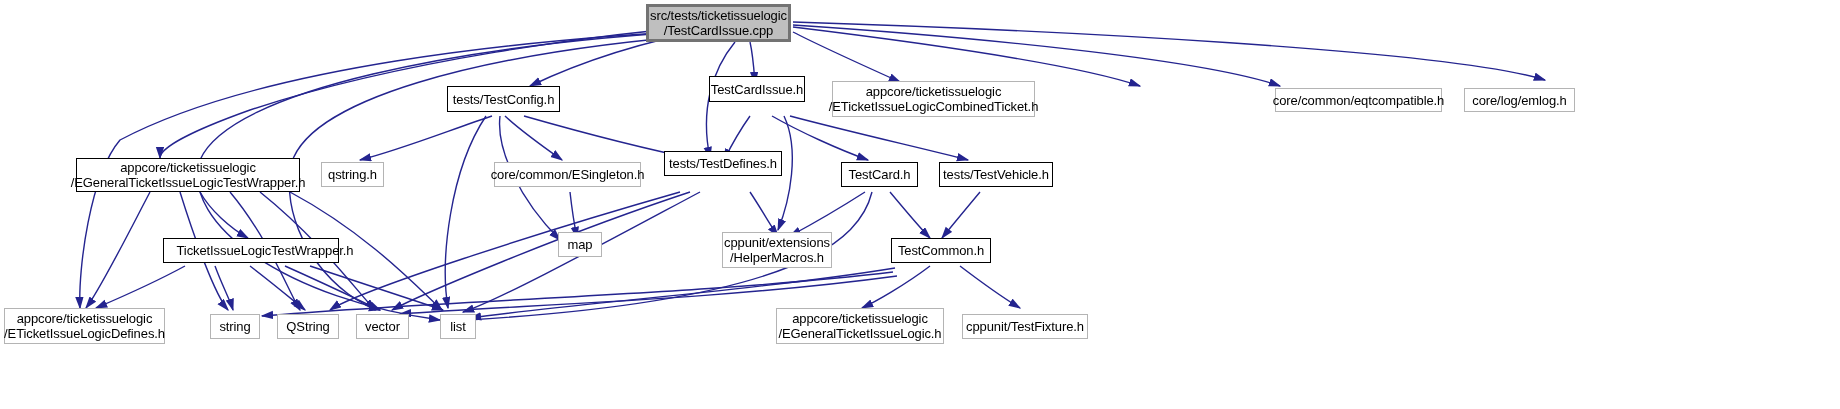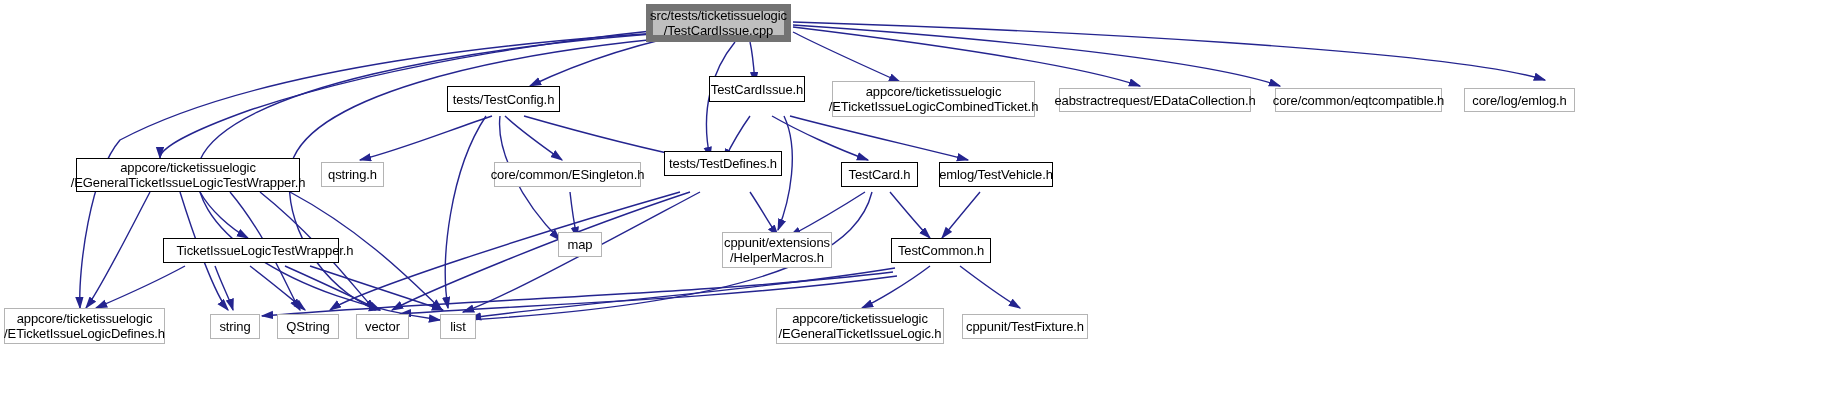--- a/index.html
+++ b/index.html
@@ -35,21 +35,21 @@
     border: 1px solid #000000;
     color: #000000;
     font-size: 13px;
     line-height: 15px;
     white-space: pre;
     letter-spacing: -0.1px;
     z-index: 5;
   }
   .node.root {
     background: #bfbfbf;
-    border: 7px solid #737373;
+    border: 3px solid #737373;
   }
   .node.soft {
     border: 1px solid #b4b4b4;
   }
   .node .line {
     display: block;
   }
 </style>
 </head>
 <body>
@@ -132,23 +132,20 @@
 
   <div class="node" style="left:709px; top:76px; width:96px; height:26px;">
     <span class="line">TestCardIssue.h</span>
   </div>
 
   <div class="node soft" style="left:832px; top:81px; width:203px; height:36px;">
     <span class="line">appcore/ticketissuelogic</span>
     <span class="line">/ETicketIssueLogicCombinedTicket.h</span>
   </div>
 
-  <div class="node soft" style="left:1059px; top:88px; width:192px; height:24px;">
-    <span class="line">eabstractrequest/EDataCollection.h</span>
-  </div>
 
   <div class="node soft" style="left:1275px; top:88px; width:167px; height:24px;">
     <span class="line">core/common/eqtcompatible.h</span>
   </div>
 
   <div class="node soft" style="left:1464px; top:88px; width:111px; height:24px;">
     <span class="line">core/log/emlog.h</span>
   </div>
 
   <div class="node" style="left:76px; top:158px; width:224px; height:34px;">
@@ -166,21 +163,21 @@
 
   <div class="node" style="left:664px; top:151px; width:118px; height:25px;">
     <span class="line">tests/TestDefines.h</span>
   </div>
 
   <div class="node" style="left:841px; top:162px; width:77px; height:25px;">
     <span class="line">TestCard.h</span>
   </div>
 
   <div class="node" style="left:939px; top:162px; width:114px; height:25px;">
-    <span class="line">emlog/TestVehicle.h</span>
+    <span class="line">tests/TestVehicle.h</span>
   </div>
 
   <div class="node" style="left:163px; top:238px; width:176px; height:25px;padding-left:28px;">
     <span class="line">TicketIssueLogicTestWrapper.h</span>
   </div>
 
   <div class="node soft" style="left:558px; top:232px; width:44px; height:25px;">
     <span class="line">map</span>
   </div>
 

